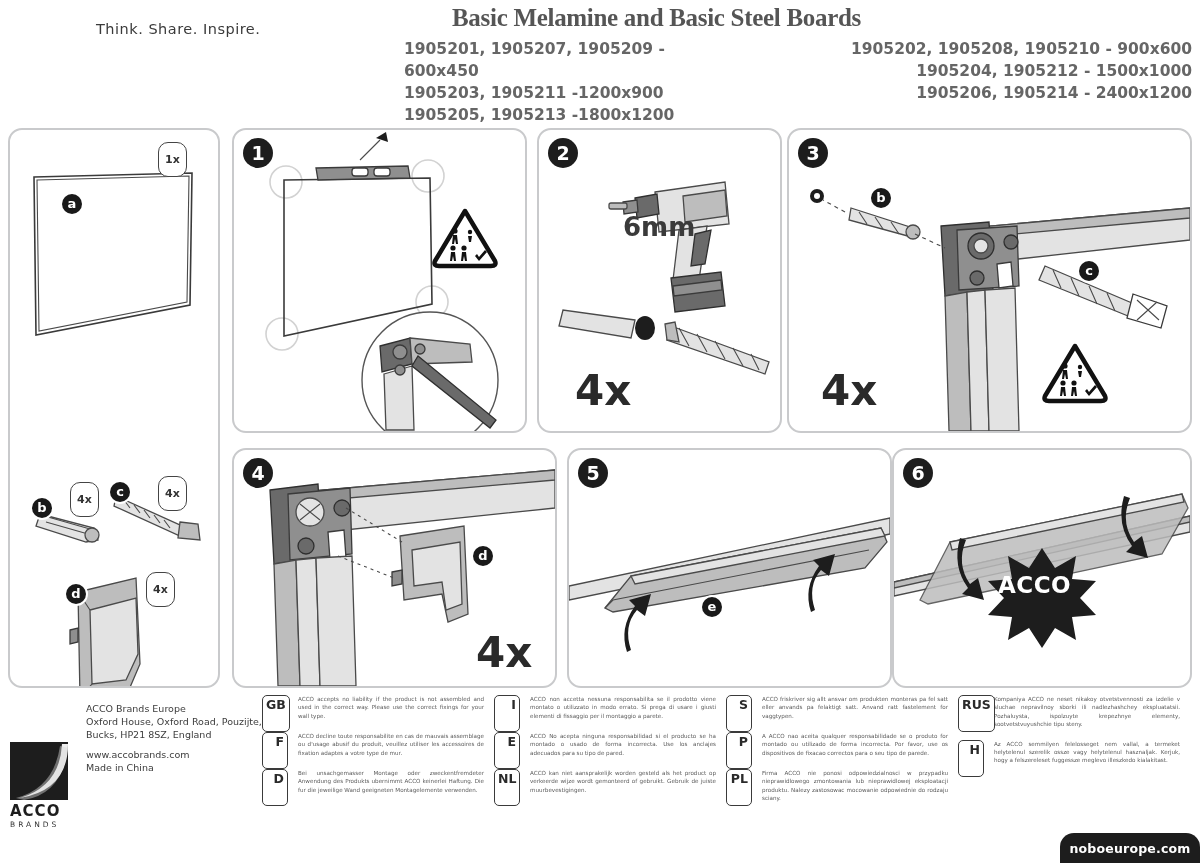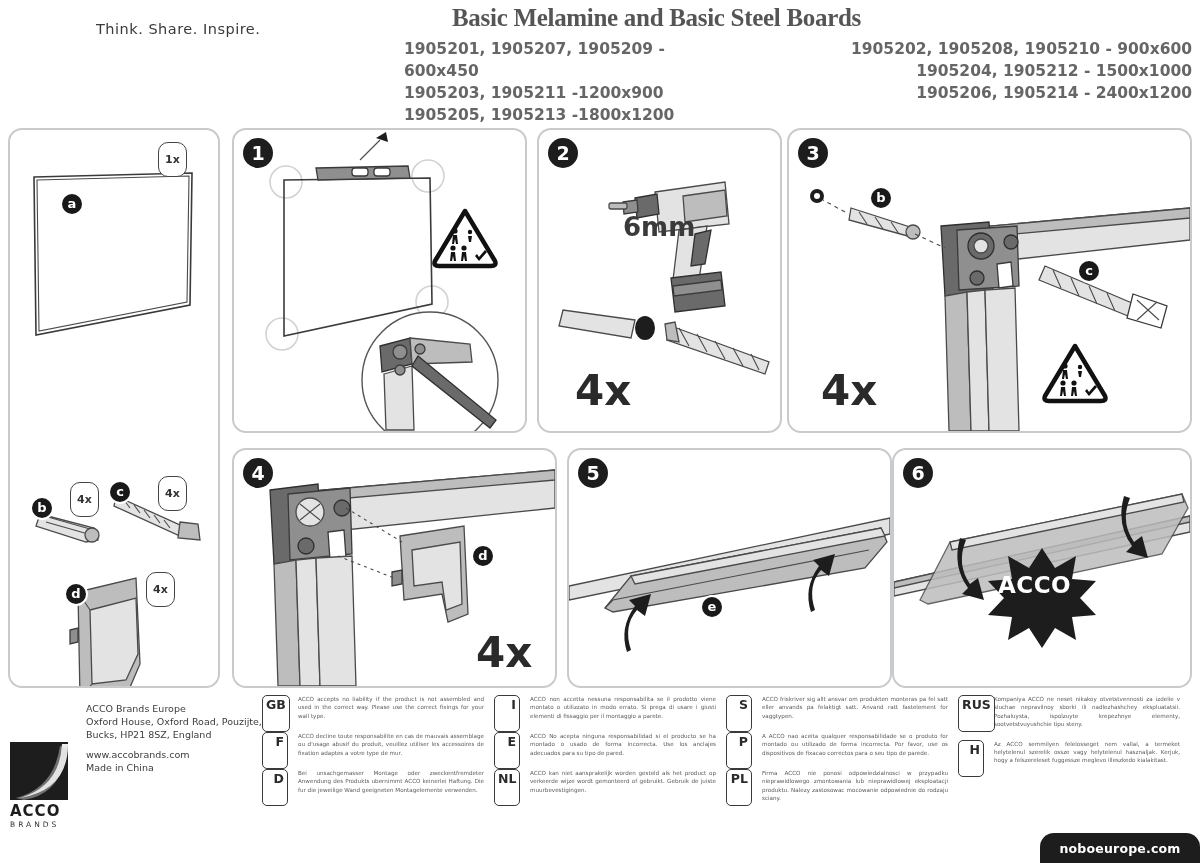--- a/index.html
+++ b/index.html
@@ -87,21 +87,21 @@
     border:1.5px solid #3a3a3a;border-radius:5px;
     font-family:"DejaVu Sans", sans-serif;font-weight:bold;font-size:12.5px;
     line-height:17px;text-align:right;color:#2a2a2a;padding:0 3px;box-sizing:border-box;
   }
   .lang-text{
     font-family:"DejaVu Sans", sans-serif;font-size:5.6px;color:#5a5a5a;
     line-height:8.4px;text-align:justify;padding-left:36px;min-height:26px;
   }
 
   .nobo-tab{
-    position:absolute;right:0;bottom:0;width:160px;height:30px;
+    position:absolute;right:0;bottom:0;width:140px;height:30px;
     background:#1d1d1d;border-radius:14px 14px 0 0;
   }
   .nobo-tab span{
     display:block;color:#fff;font-family:"DejaVu Sans", sans-serif;
     font-weight:bold;font-size:12.5px;text-align:center;line-height:32px;letter-spacing:.2px;
   }
 </style>
 </head>
 <body>
 

